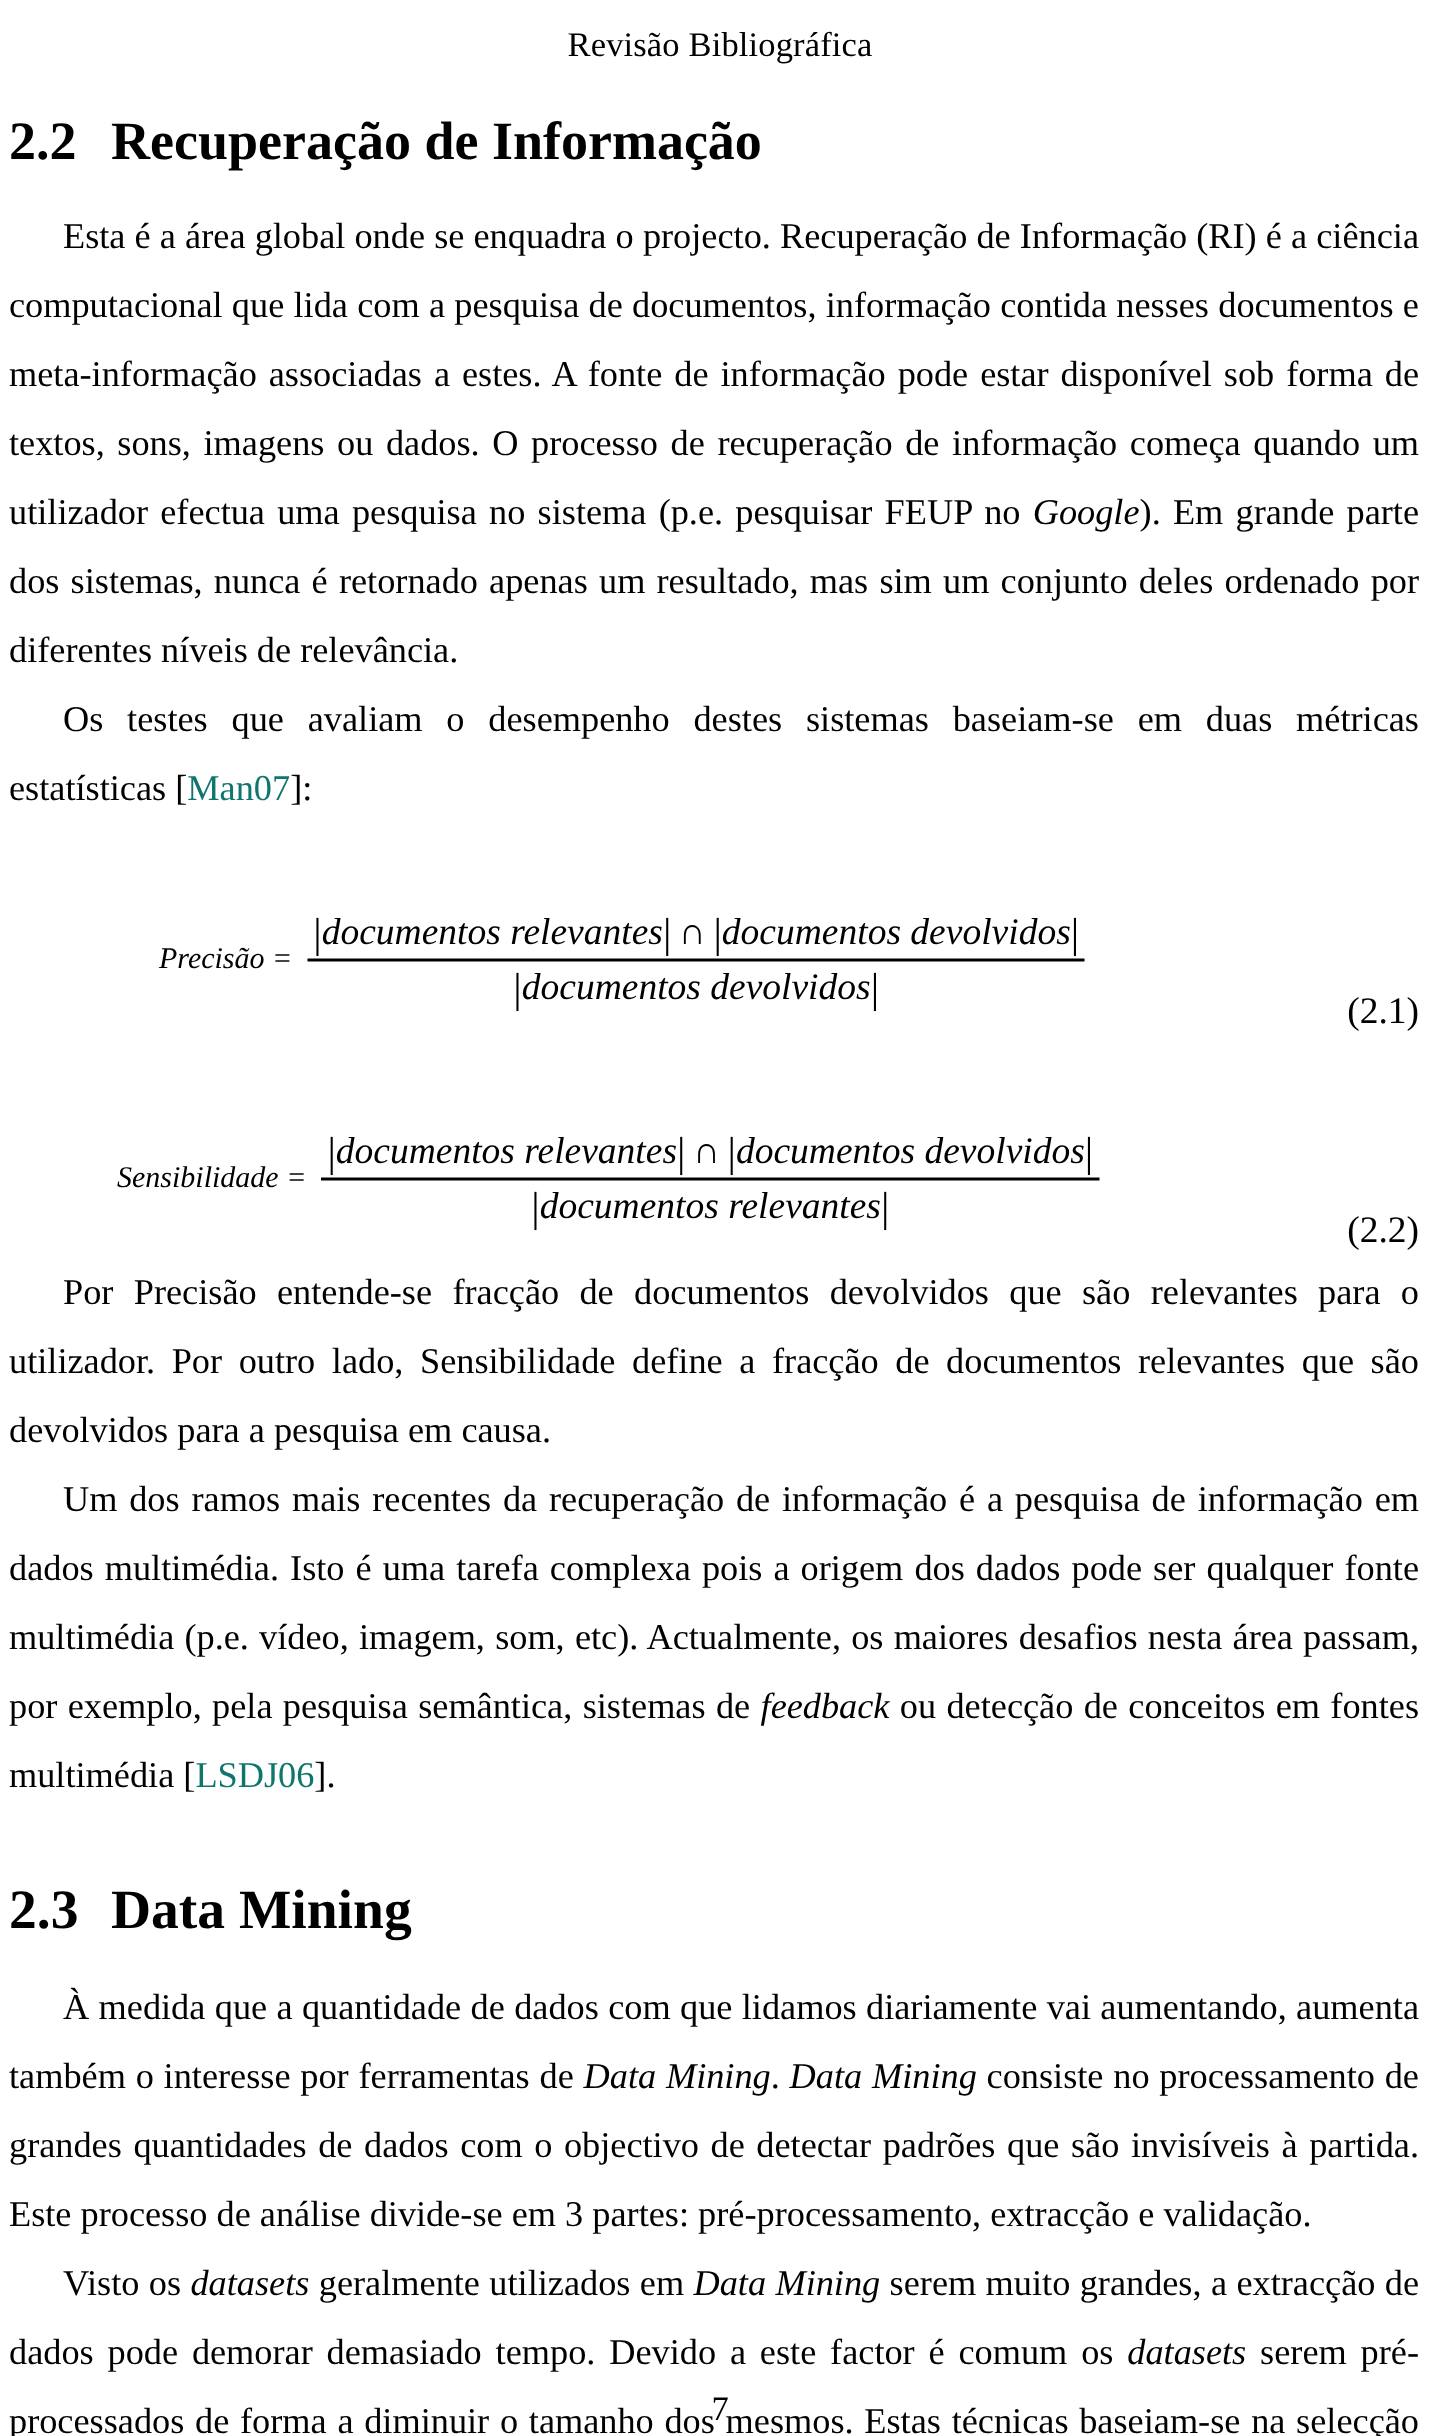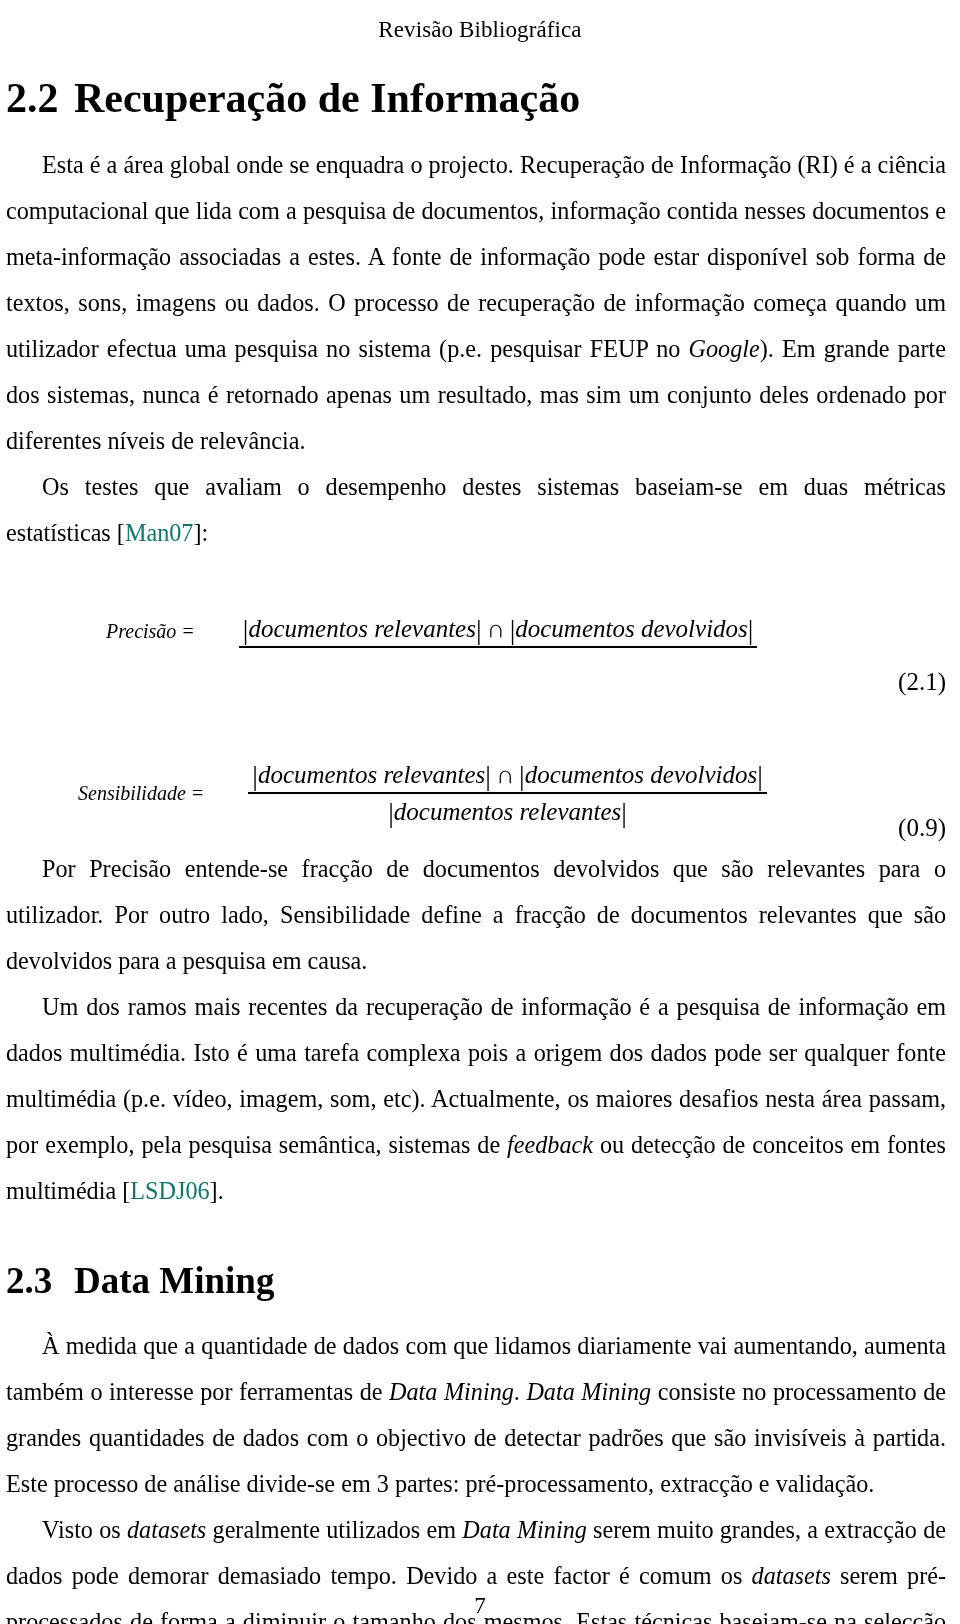--- a/index.html
+++ b/index.html
@@ -35,21 +35,21 @@
 
   
   .content {
     position: absolute;
     left: 6px;
     top: 60px;
     width: 940px;
   }
 
   h2.section {
-    font-size: 42px;
+    font-size: 36px;
     font-weight: bold;
     margin: 0 0 18px 0;
     line-height: 1.22;
     white-space: nowrap;
   }
   h2.section .num {
     display: inline-block;
     width: 68px;
   }
   h2.section.s23 {
@@ -91,21 +91,20 @@
   .eq-lhs {
     white-space: nowrap;
     padding-right: 10px;
     font-size: 20px;
   }
   .frac {
     display: inline-flex;
     flex-direction: column;
     align-items: center;
     vertical-align: middle;
-    margin-left: 34px;
   }
   .frac .num-row {
     white-space: nowrap;
     padding: 0 4px 3px 4px;
     font-size: 25px;
   }
   .frac .bar {
     width: 100%;
     height: 2px;
     background: #000;
@@ -163,38 +162,39 @@
 
     <p class="body indent"><span>Os testes que avaliam o desempenho destes sistemas baseiam-se em duas métricas estatísticas [</span><span class="cite">Man07</span><span>]:</span></p>
 
     <div class="eqblock" style="margin-top:58px; height:86px;">
       <div class="eqrow" style="padding-left:100px;">
         <div class="eq-inner">
           <span class="eq-lhs">Precisão =</span>
           <span class="frac">
             <span class="num-row"><span class="vbar">|</span><span class="cap">documentos relevantes</span><span class="vbar">|</span><span class="cupsym">∩</span><span class="vbar">|</span><span class="cap">documentos devolvidos</span><span class="vbar">|</span></span>
             <span class="bar"></span>
+            <span class="den-row"><span class="vbar">|</span><span class="cap">documentos devolvidos</span><span class="vbar">|</span></span>
           </span>
         </div>
       </div>
       <span class="eqnum" style="top:30px;">(2.1)</span>
     </div>
 
     <div class="eqblock" style="margin-top:60px; height:86px;">
       <div class="eqrow" style="padding-left:72px;">
         <div class="eq-inner">
           <span class="eq-lhs">Sensibilidade =</span>
           <span class="frac">
             <span class="num-row"><span class="vbar">|</span><span class="cap">documentos relevantes</span><span class="vbar">|</span><span class="cupsym">∩</span><span class="vbar">|</span><span class="cap">documentos devolvidos</span><span class="vbar">|</span></span>
             <span class="bar"></span>
             <span class="den-row"><span class="vbar">|</span><span class="cap">documentos relevantes</span><span class="vbar">|</span></span>
           </span>
         </div>
       </div>
-      <span class="eqnum" style="top:30px;">(0.9)</span>
+      <span class="eqnum" style="top:30px;">(2.2)</span>
     </div>
 
     <p class="body indent" style="">Por Precisão entende-se fracção de documentos devolvidos que são relevantes para o utilizador. Por outro lado, Sensibilidade define a fracção de documentos relevantes que são devolvidos para a pesquisa em causa.</p>
 
     <p class="body indent"><span>Um dos ramos mais recentes da recuperação de informação é a pesquisa de informação em dados multimédia. Isto é uma tarefa complexa pois a origem dos dados pode ser qualquer fonte multimédia (p.e. vídeo, imagem, som, etc). Actualmente, os maiores desafios nesta área passam, por exemplo, pela pesquisa semântica, sistemas de </span><span class="it">feedback</span><span> ou detecção de conceitos em fontes multimédia [</span><span class="cite">LSDJ06</span><span>].</span></p>
 
     <h2 class="section s23" style="margin-top:44px; margin-bottom:20px;">
       <span class="num">2.3</span><span>Data Mining</span>
     </h2>
 

